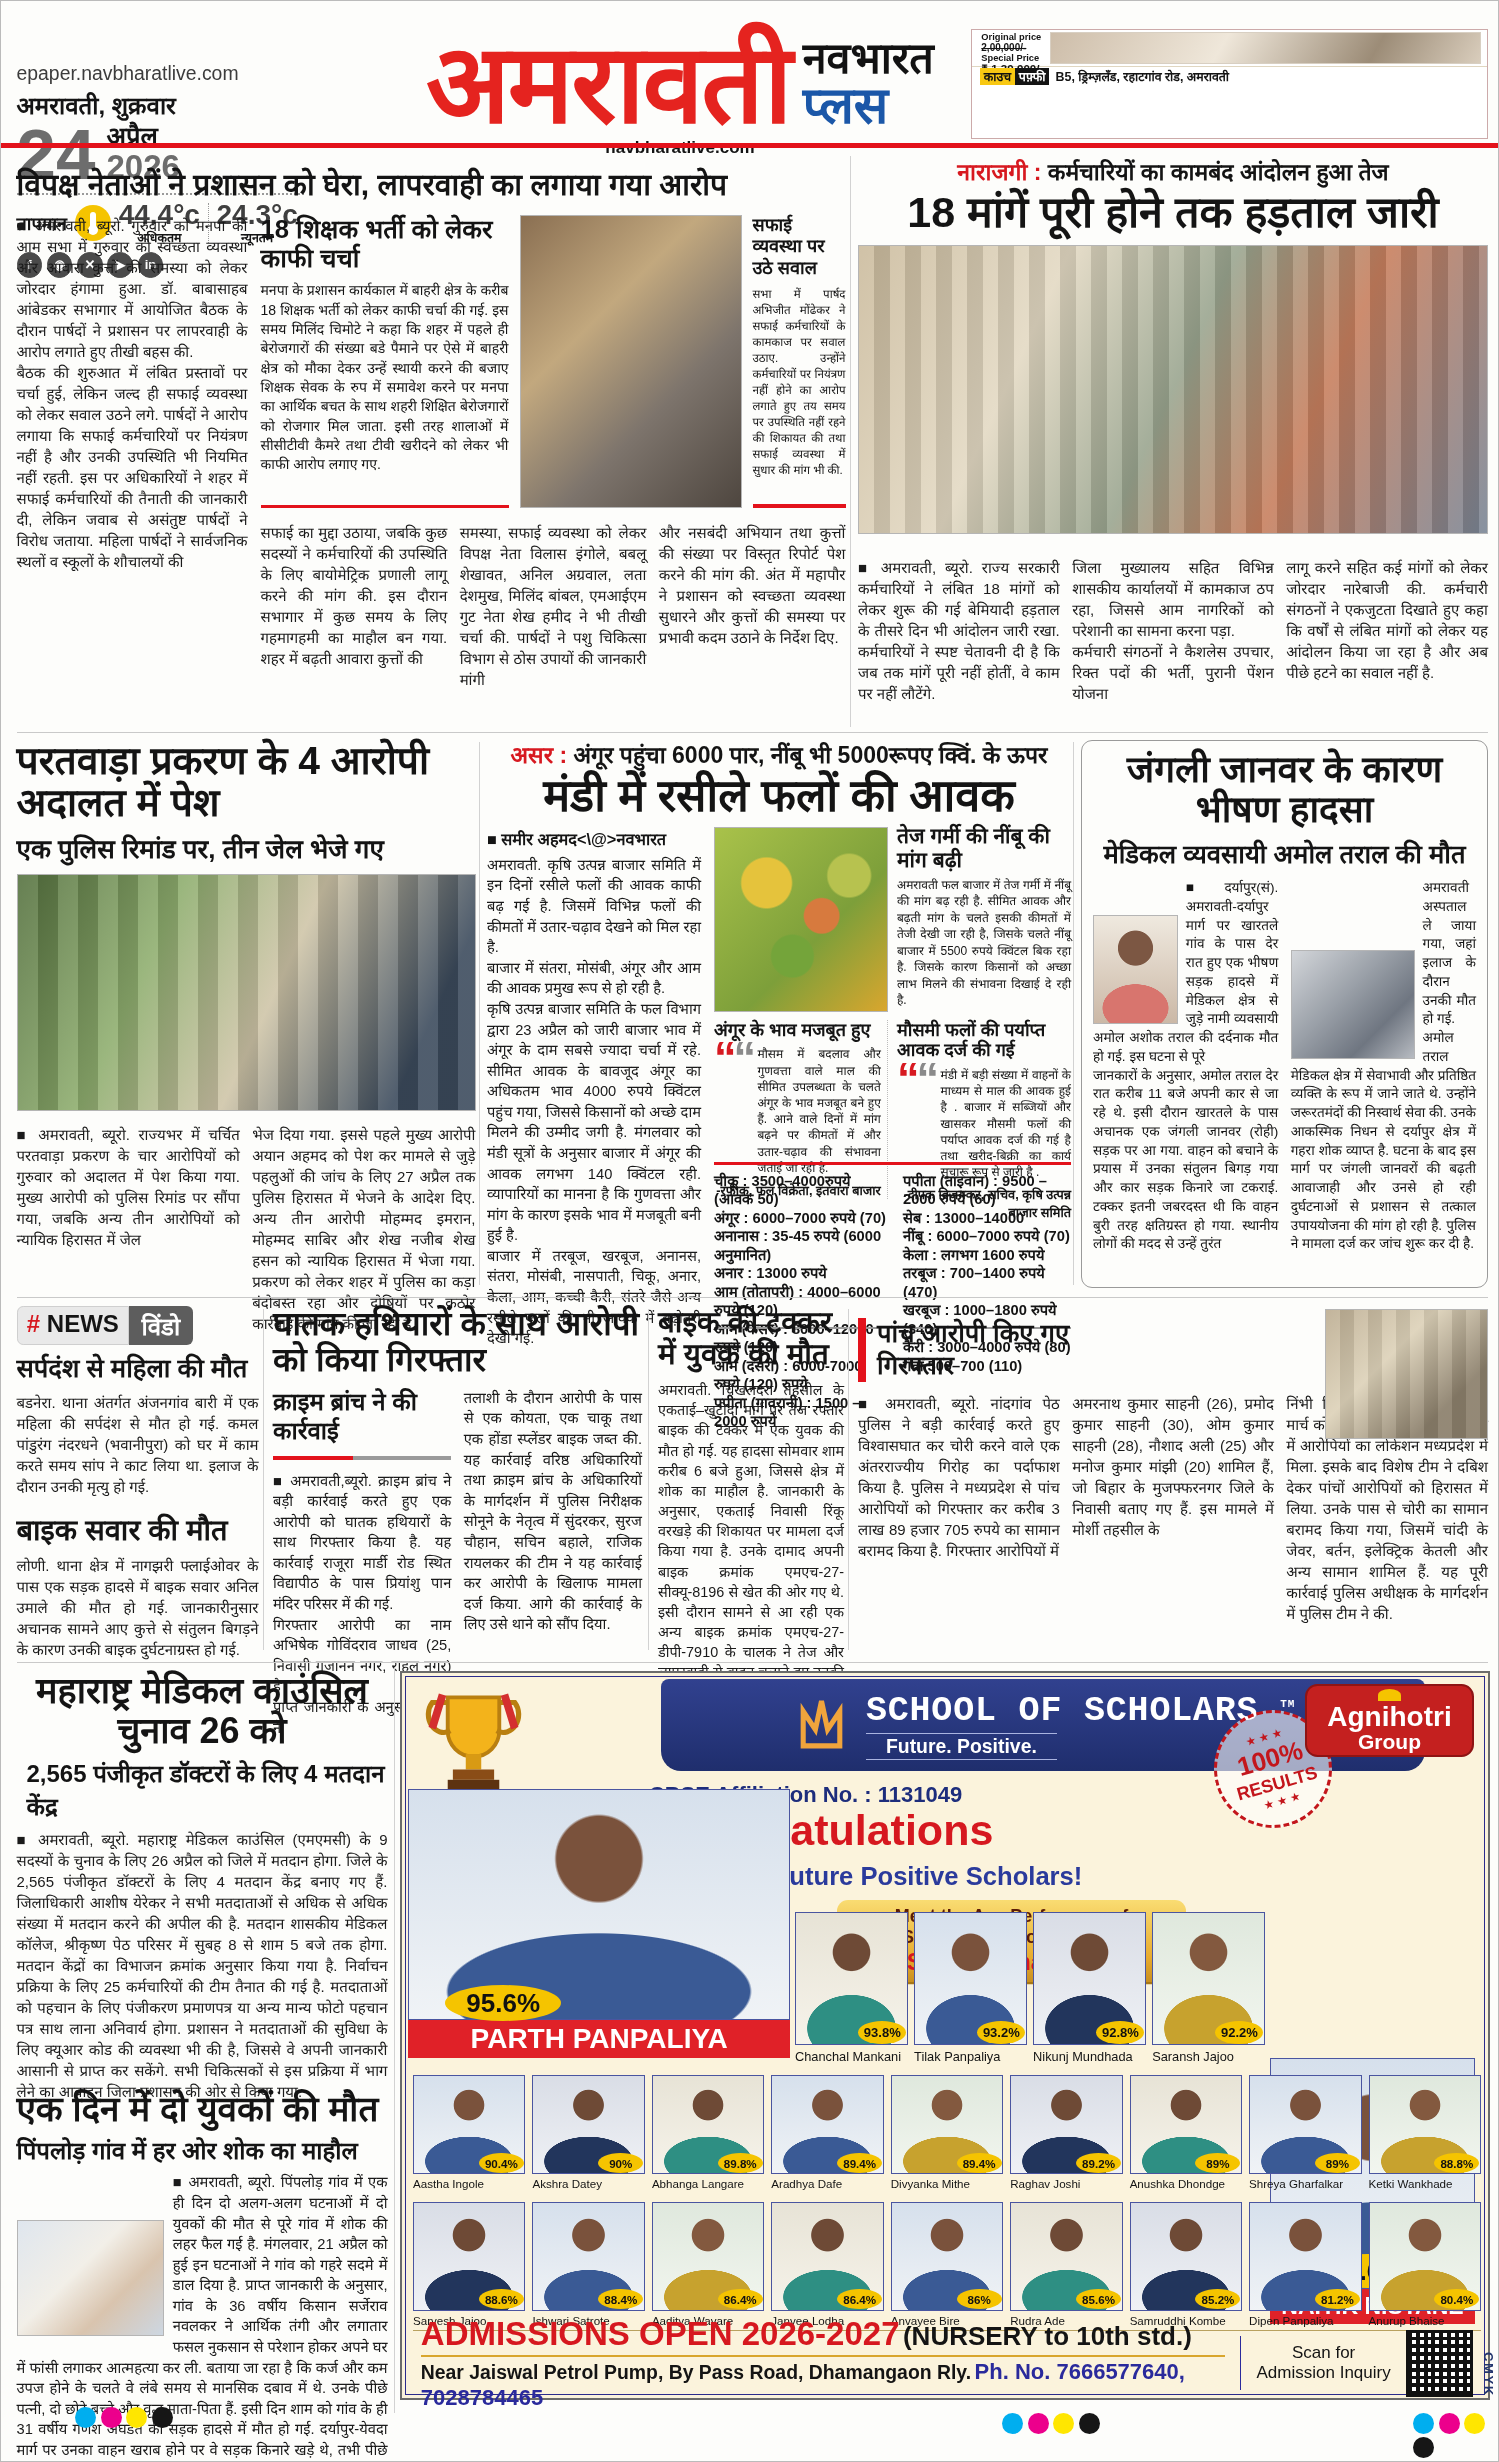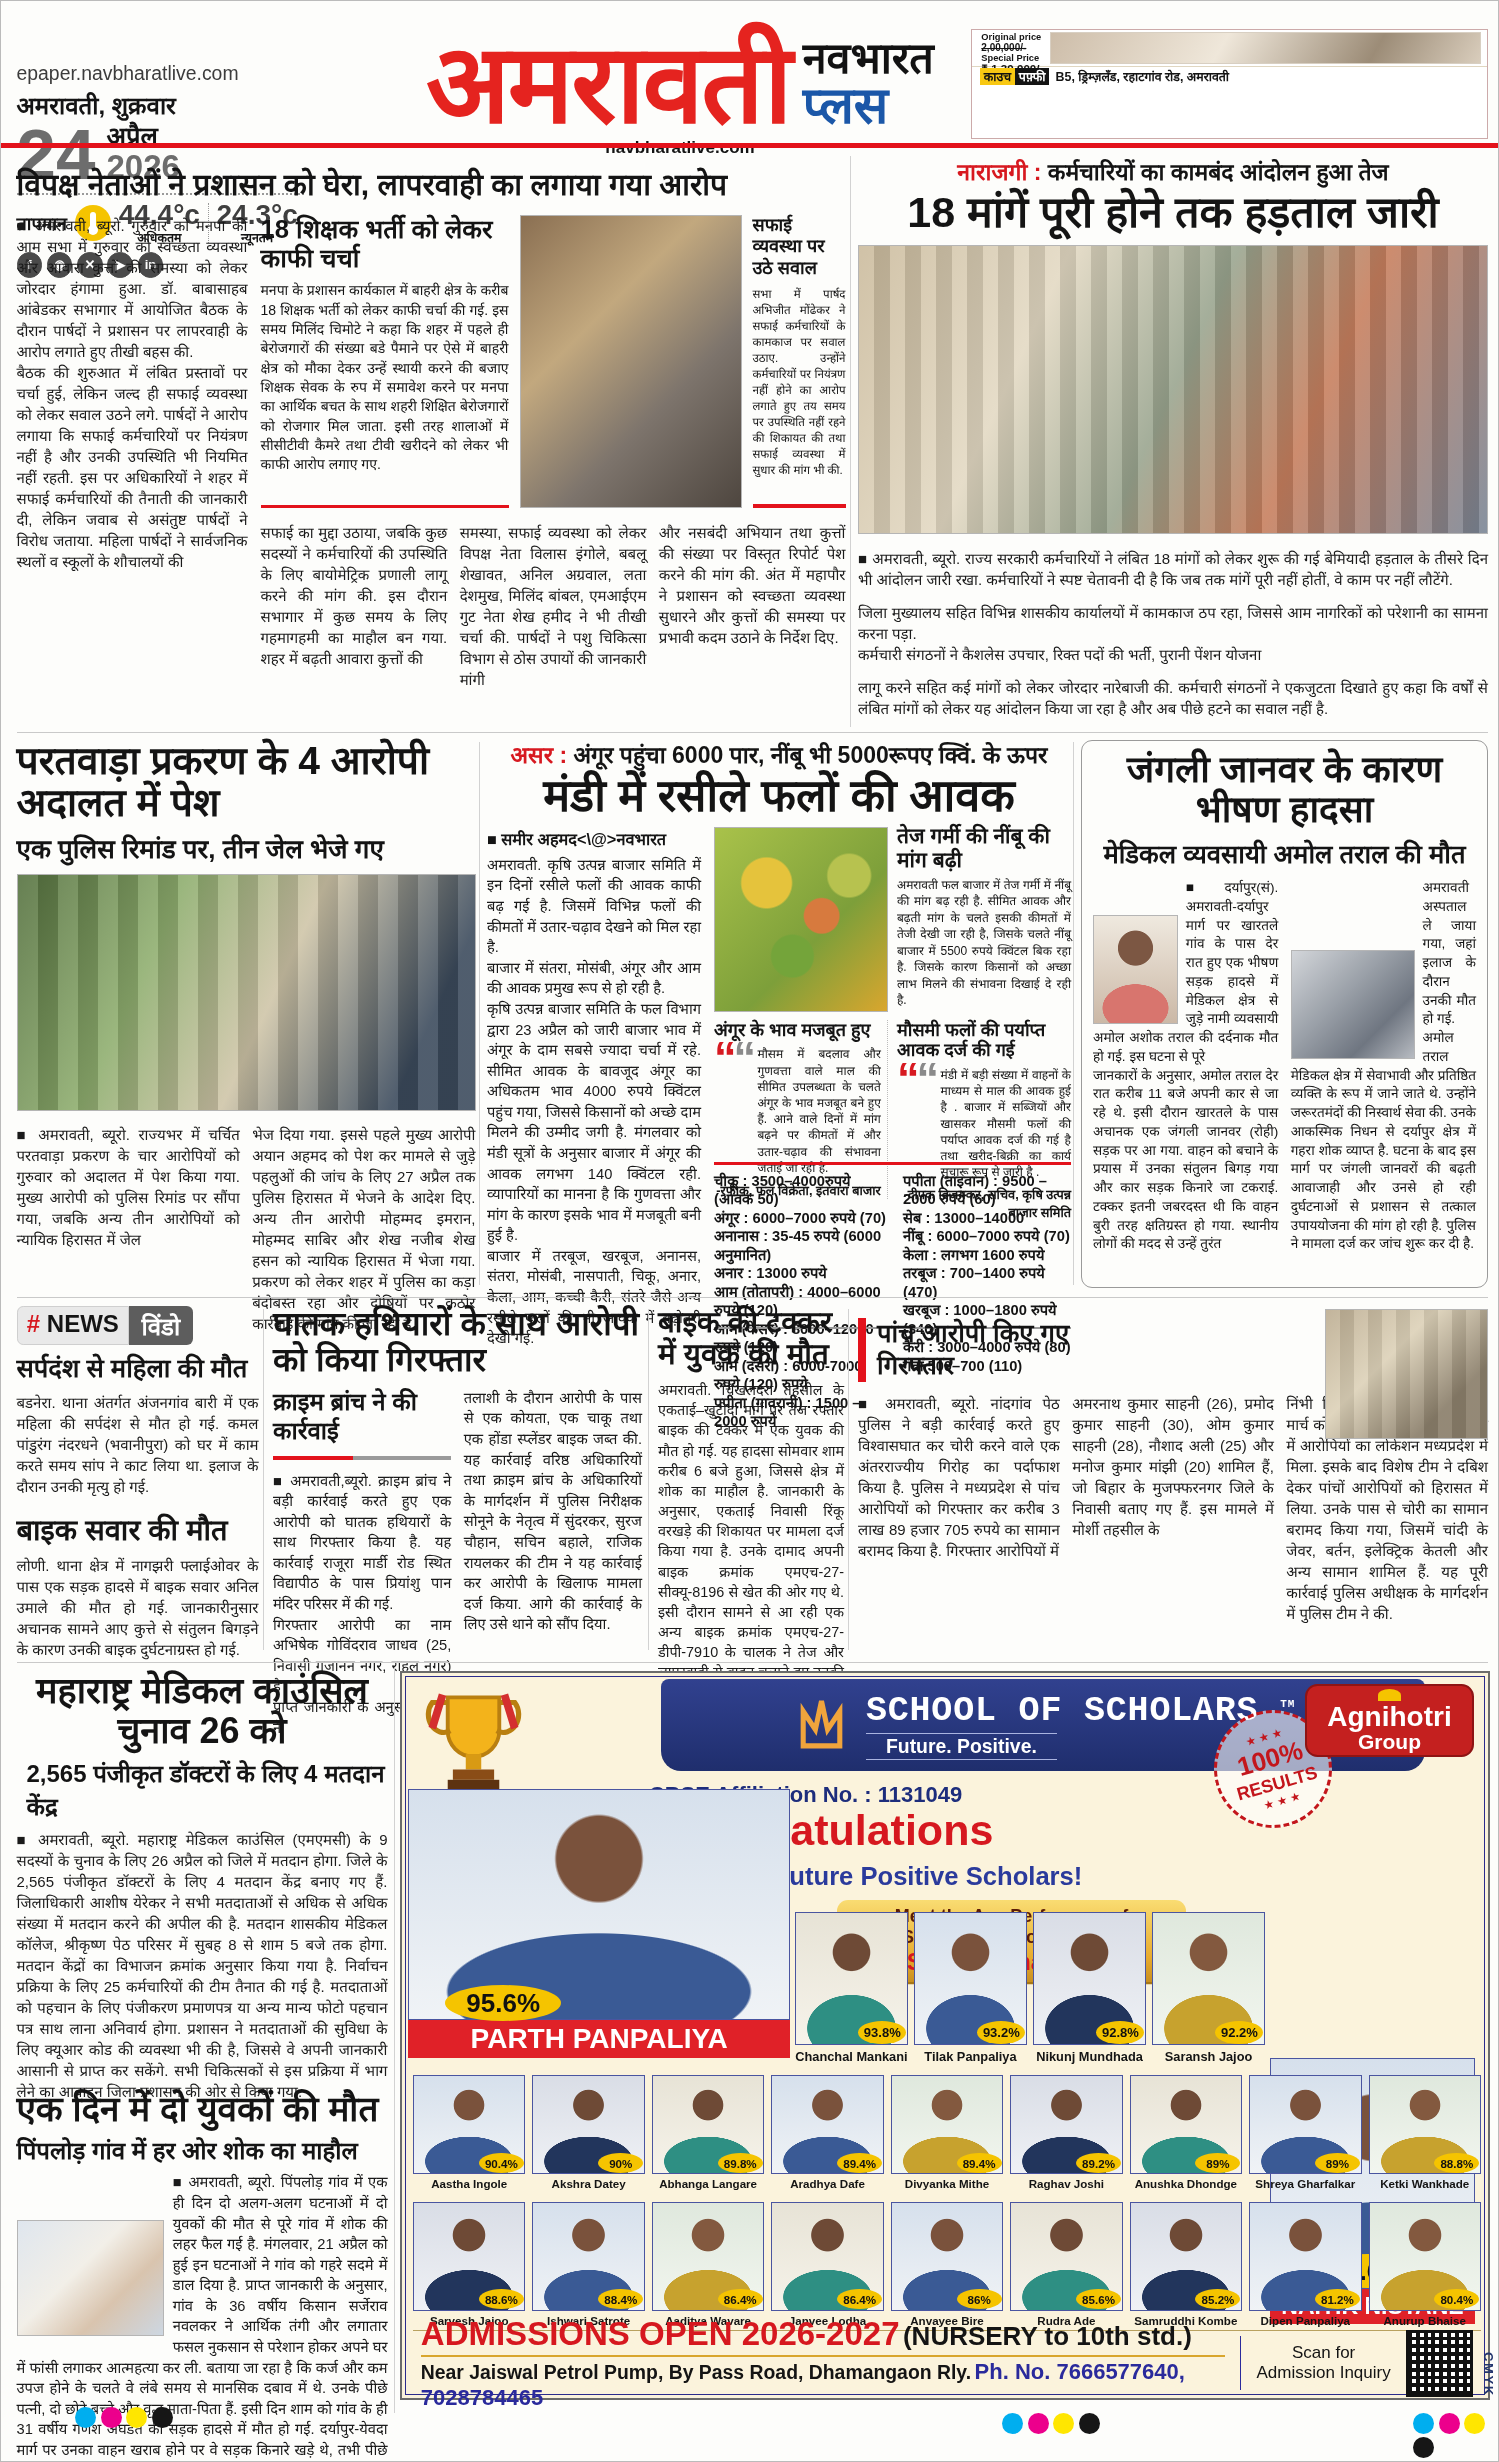--- a/index.html
+++ b/index.html
@@ -80,21 +80,21 @@
 .q-t{font-size:12px;line-height:1.35;text-align:justify;}
 .q-a{font-size:12.8px;font-weight:bold;text-align:right;margin-top:4.7px;}
 .price{font-size:14.7px;font-weight:bold;line-height:1.26;}
 .h-c{font-size:33px;font-weight:800;line-height:1.1;}
 .h-news{font-size:25.6px;font-weight:800;line-height:1.15;}
 .newsbrand{display:flex;margin-bottom:9.3px;}
 .nb1{background:#e9e9e9;border:0.8px solid #cfcfcf;border-radius:6.2px 0 0 6.2px;padding:3.1px 9.3px;font-size:24px;font-weight:800;}
 .nb2{background:#5d5d5d;color:#fff;border-radius:0 6.2px 6.2px 0;padding:3.1px 12.4px;font-size:24px;font-weight:800;}
 .redbar{border-left:8.5px solid #e3121b;padding-left:11px;}
 .oval{background:#f5c400;border-radius:50%;color:#111;font-weight:800;display:flex;align-items:center;justify-content:center;}
-.sname{font-size:12.8px;font-weight:bold;text-align:center;line-height:1.1;}
+.sname{font-size:12.8px;font-weight:normal;line-height:1.1;}
 .redband{background:#e02128;color:#fff;font-weight:800;text-align:center;}
 .scard{position:relative;}
 .scard .photo{width:100%;border:1.6px solid #4a55a0;}
 .goldb{background:linear-gradient(#f9dc72,#e8ab2e 70%,#c98f1f);border-radius:11px 11px 18.6px 18.6px;box-shadow:0 2.3px 0 #a87716;padding:6.2px 4.7px;text-align:center;}
 .stamp{width:118px;height:118px;border:3.9px dashed #c3161c;border-radius:50%;color:#c3161c;display:flex;flex-direction:column;align-items:center;justify-content:center;transform:rotate(-16deg);background:rgba(255,255,255,.6);}
 .qr{width:67px;height:67px;border:2.3px solid #111;background:repeating-linear-gradient(0deg,#111 0 3.9px,transparent 3.9px 7.8px),repeating-linear-gradient(90deg,#111 0 3.9px,#fff 3.9px 7.8px);}
 .dot{width:21px;height:21px;border-radius:50%;display:inline-block;margin-right:4.7px;}
 .therm{width:36px;height:36px;border-radius:50%;background:#f5c400;position:relative;}
 .therm::before{content:"";position:absolute;left:15.5px;top:6.2px;width:5.4px;height:17px;background:#fff;border-radius:3.1px;}
 .therm::after{content:"";position:absolute;left:13px;top:20px;width:10px;height:10px;background:#fff;border-radius:50%;}
@@ -191,21 +191,21 @@
       </div>
     </div>
   </div>
 
   <div class="vline" style="left:849px;top:155px;height:571px;"></div>
 
   <div class="abs" style="left:857px;top:154px;width:630px;">
     <div class="kicker ctr"><span class="red">नाराजगी :</span><span> कर्मचारियों का कामबंद आंदोलन हुआ तेज</span></div>
     <div class="h-hartal ctr" style="margin-top:3.1px;">18 मांगें पूरी होने तक हड़ताल जारी</div>
     <div class="photo ph-strike" style="width:100%;height:289px;margin-top:9.3px;"></div>
-    <div class="cols" style="margin-top:14px;flex-direction:column;">
+    <div class="cols" style="margin-top:23px;">
       <div class="col body-t pre">■ अमरावती, ब्यूरो. राज्य सरकारी कर्मचारियों ने लंबित 18 मांगों को लेकर शुरू की गई बेमियादी हड़ताल के तीसरे दिन भी आंदोलन जारी रखा. कर्मचारियों ने स्पष्ट चेतावनी दी है कि जब तक मांगें पूरी नहीं होतीं, वे काम पर नहीं लौटेंगे.</div>
       <div class="col body-t pre">जिला मुख्यालय सहित विभिन्न शासकीय कार्यालयों में कामकाज ठप रहा, जिससे आम नागरिकों को परेशानी का सामना करना पड़ा.
 कर्मचारी संगठनों ने कैशलेस उपचार, रिक्त पदों की भर्ती, पुरानी पेंशन योजना</div>
       <div class="col body-t">लागू करने सहित कई मांगों को लेकर जोरदार नारेबाजी की. कर्मचारी संगठनों ने एकजुटता दिखाते हुए कहा कि वर्षों से लंबित मांगों को लेकर यह आंदोलन किया जा रहा है और अब पीछे हटने का सवाल नहीं है.</div>
     </div>
   </div>
 
   <div class="hline" style="left:15.5px;top:731px;width:1471px;"></div>
 
   <div class="abs" style="left:15.5px;top:739px;width:459px;">

